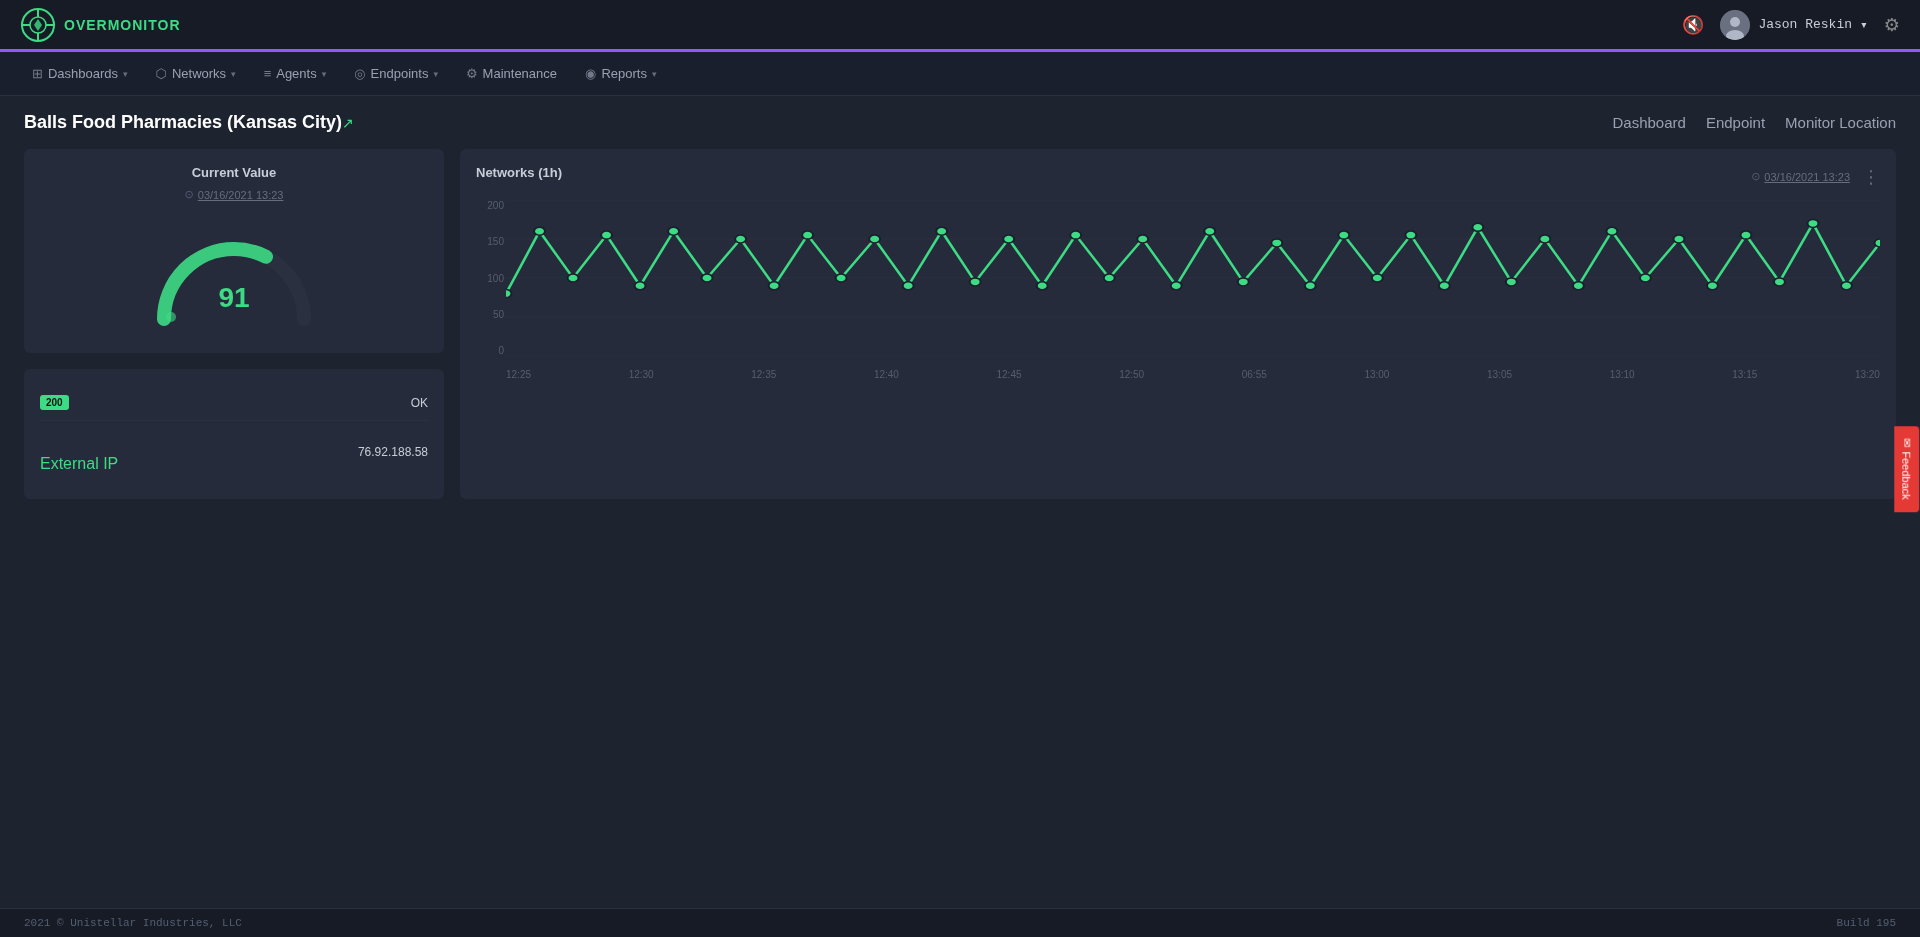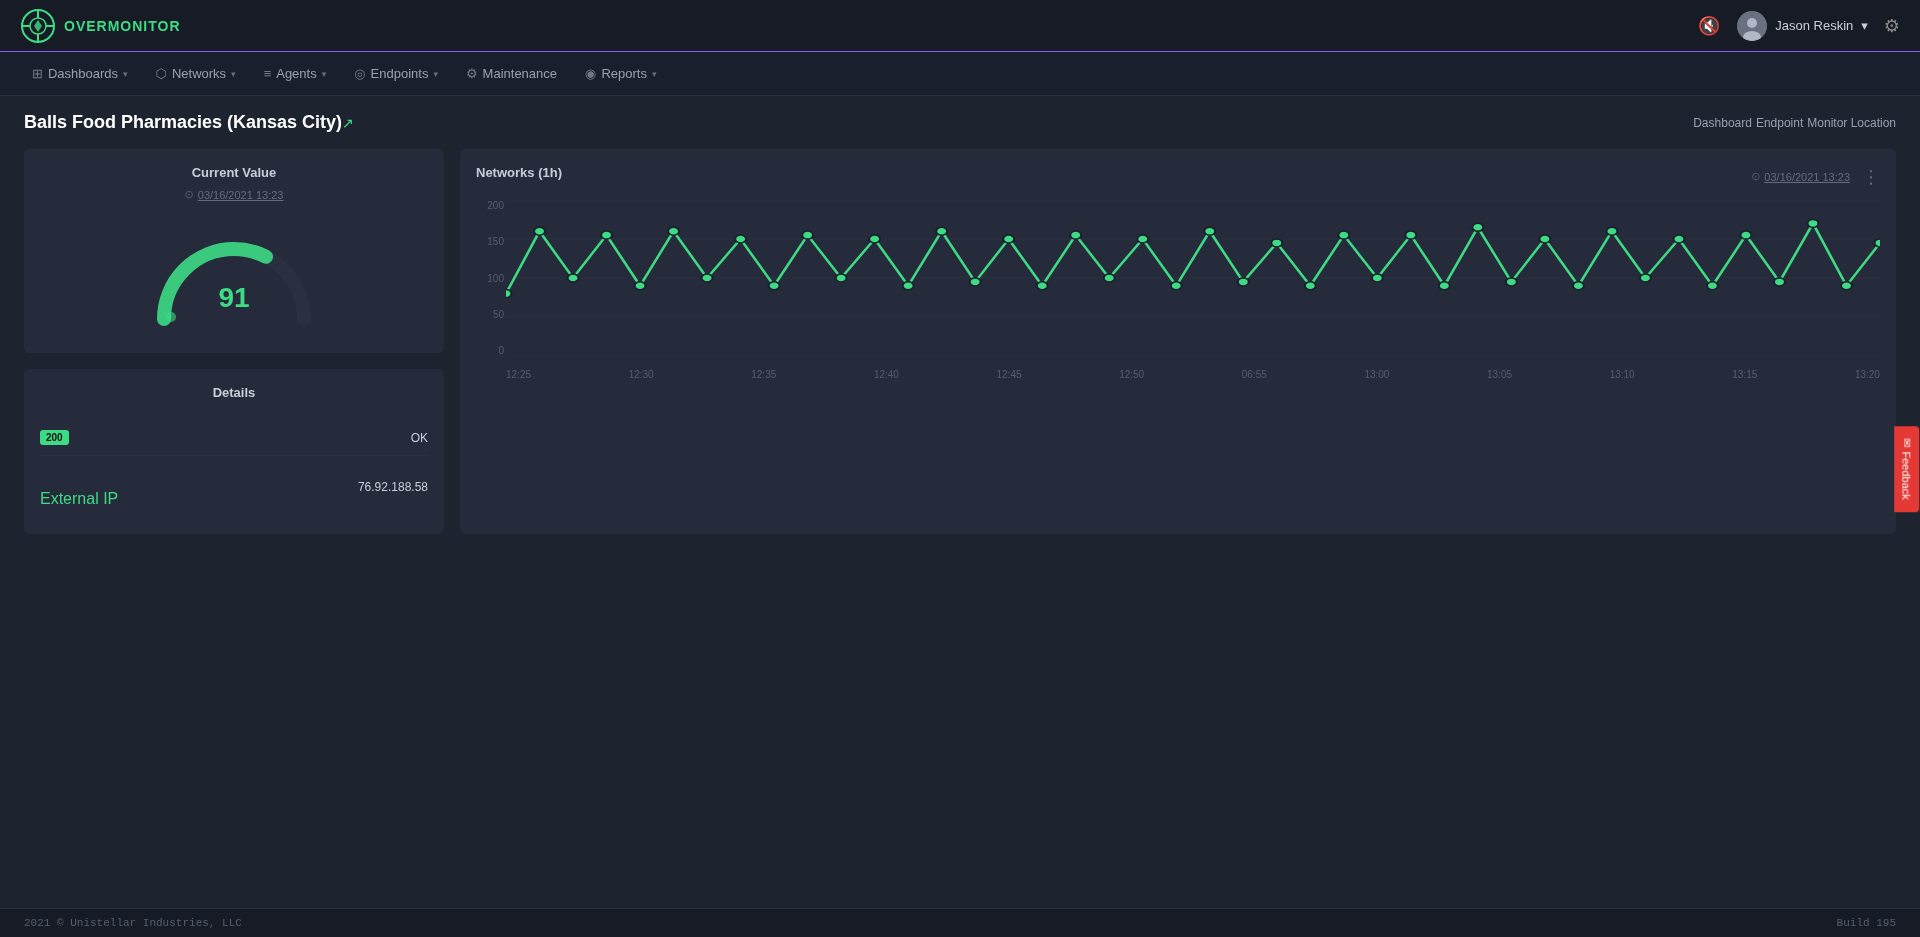--- a/index.html
+++ b/index.html
@@ -12,21 +12,21 @@
     }
 
     
     .top-nav {
       background: #161b26;
       display: flex;
       align-items: center;
       justify-content: space-between;
       padding: 0 20px;
       height: 52px;
-      border-bottom: 1px solid #8b5cf6;
+      border-bottom: 3px solid #8b5cf6;
     }
     .logo-area {
       display: flex;
       align-items: center;
       gap: 8px;
     }
     .logo-icon {
       width: 36px;
       height: 36px;
     }
@@ -46,20 +46,21 @@
       color: #888;
       font-size: 18px;
       cursor: pointer;
     }
     .nav-user {
       display: flex;
       align-items: center;
       gap: 8px;
       cursor: pointer;
       color: #c8cdd8;
+      font-family: Liberation Mono, monospace;
     }
     .nav-avatar {
       width: 30px;
       height: 30px;
       border-radius: 50%;
       background: #5a6070;
       overflow: hidden;
       display: flex;
       align-items: center;
       justify-content: center;
@@ -123,22 +124,22 @@
       font-weight: 600;
       color: #ffffff;
     }
     .page-title-link {
       color: #3ddc84;
       font-size: 14px;
       cursor: pointer;
     }
     .page-nav-links {
       display: flex;
-      gap: 4px;
-      font-size: 12px;
+      gap: 20px;
+      font-size: 15px;
       align-items: center;
     }
     .page-nav-link {
       color: #9aa0b0;
       cursor: pointer;
       text-decoration: none;
     }
 
     
     .main-grid {
@@ -408,23 +409,20 @@
             <path d="M 20 90 A 70 70 0 0 1 160 90" fill="none" stroke="#3ddc84" stroke-width="14" stroke-linecap="round" stroke-dasharray="220" stroke-dashoffset="77" opacity="0.9"></path>
 
             <circle cx="27" cy="88" r="5" fill="#3ddc84" opacity="0.6"></circle>
 
             <text x="90" y="78" text-anchor="middle" fill="#3ddc84" font-size="28" font-weight="700" font-family="sans-serif">91</text>
           </svg>
         </div>
       </div>
 
       <div class="card">
-        <div class="card-header">
-          <span class="card-title">Details</span>
-        </div>
         <div class="detail-row">
           <span class="status-badge">200</span>
           <span class="detail-value">OK</span>
         </div>
         <div class="detail-row">
           <span class="detail-label">External IP</span>
           <span class="detail-value">76.92.188.58</span>
         </div>
       </div>
 

